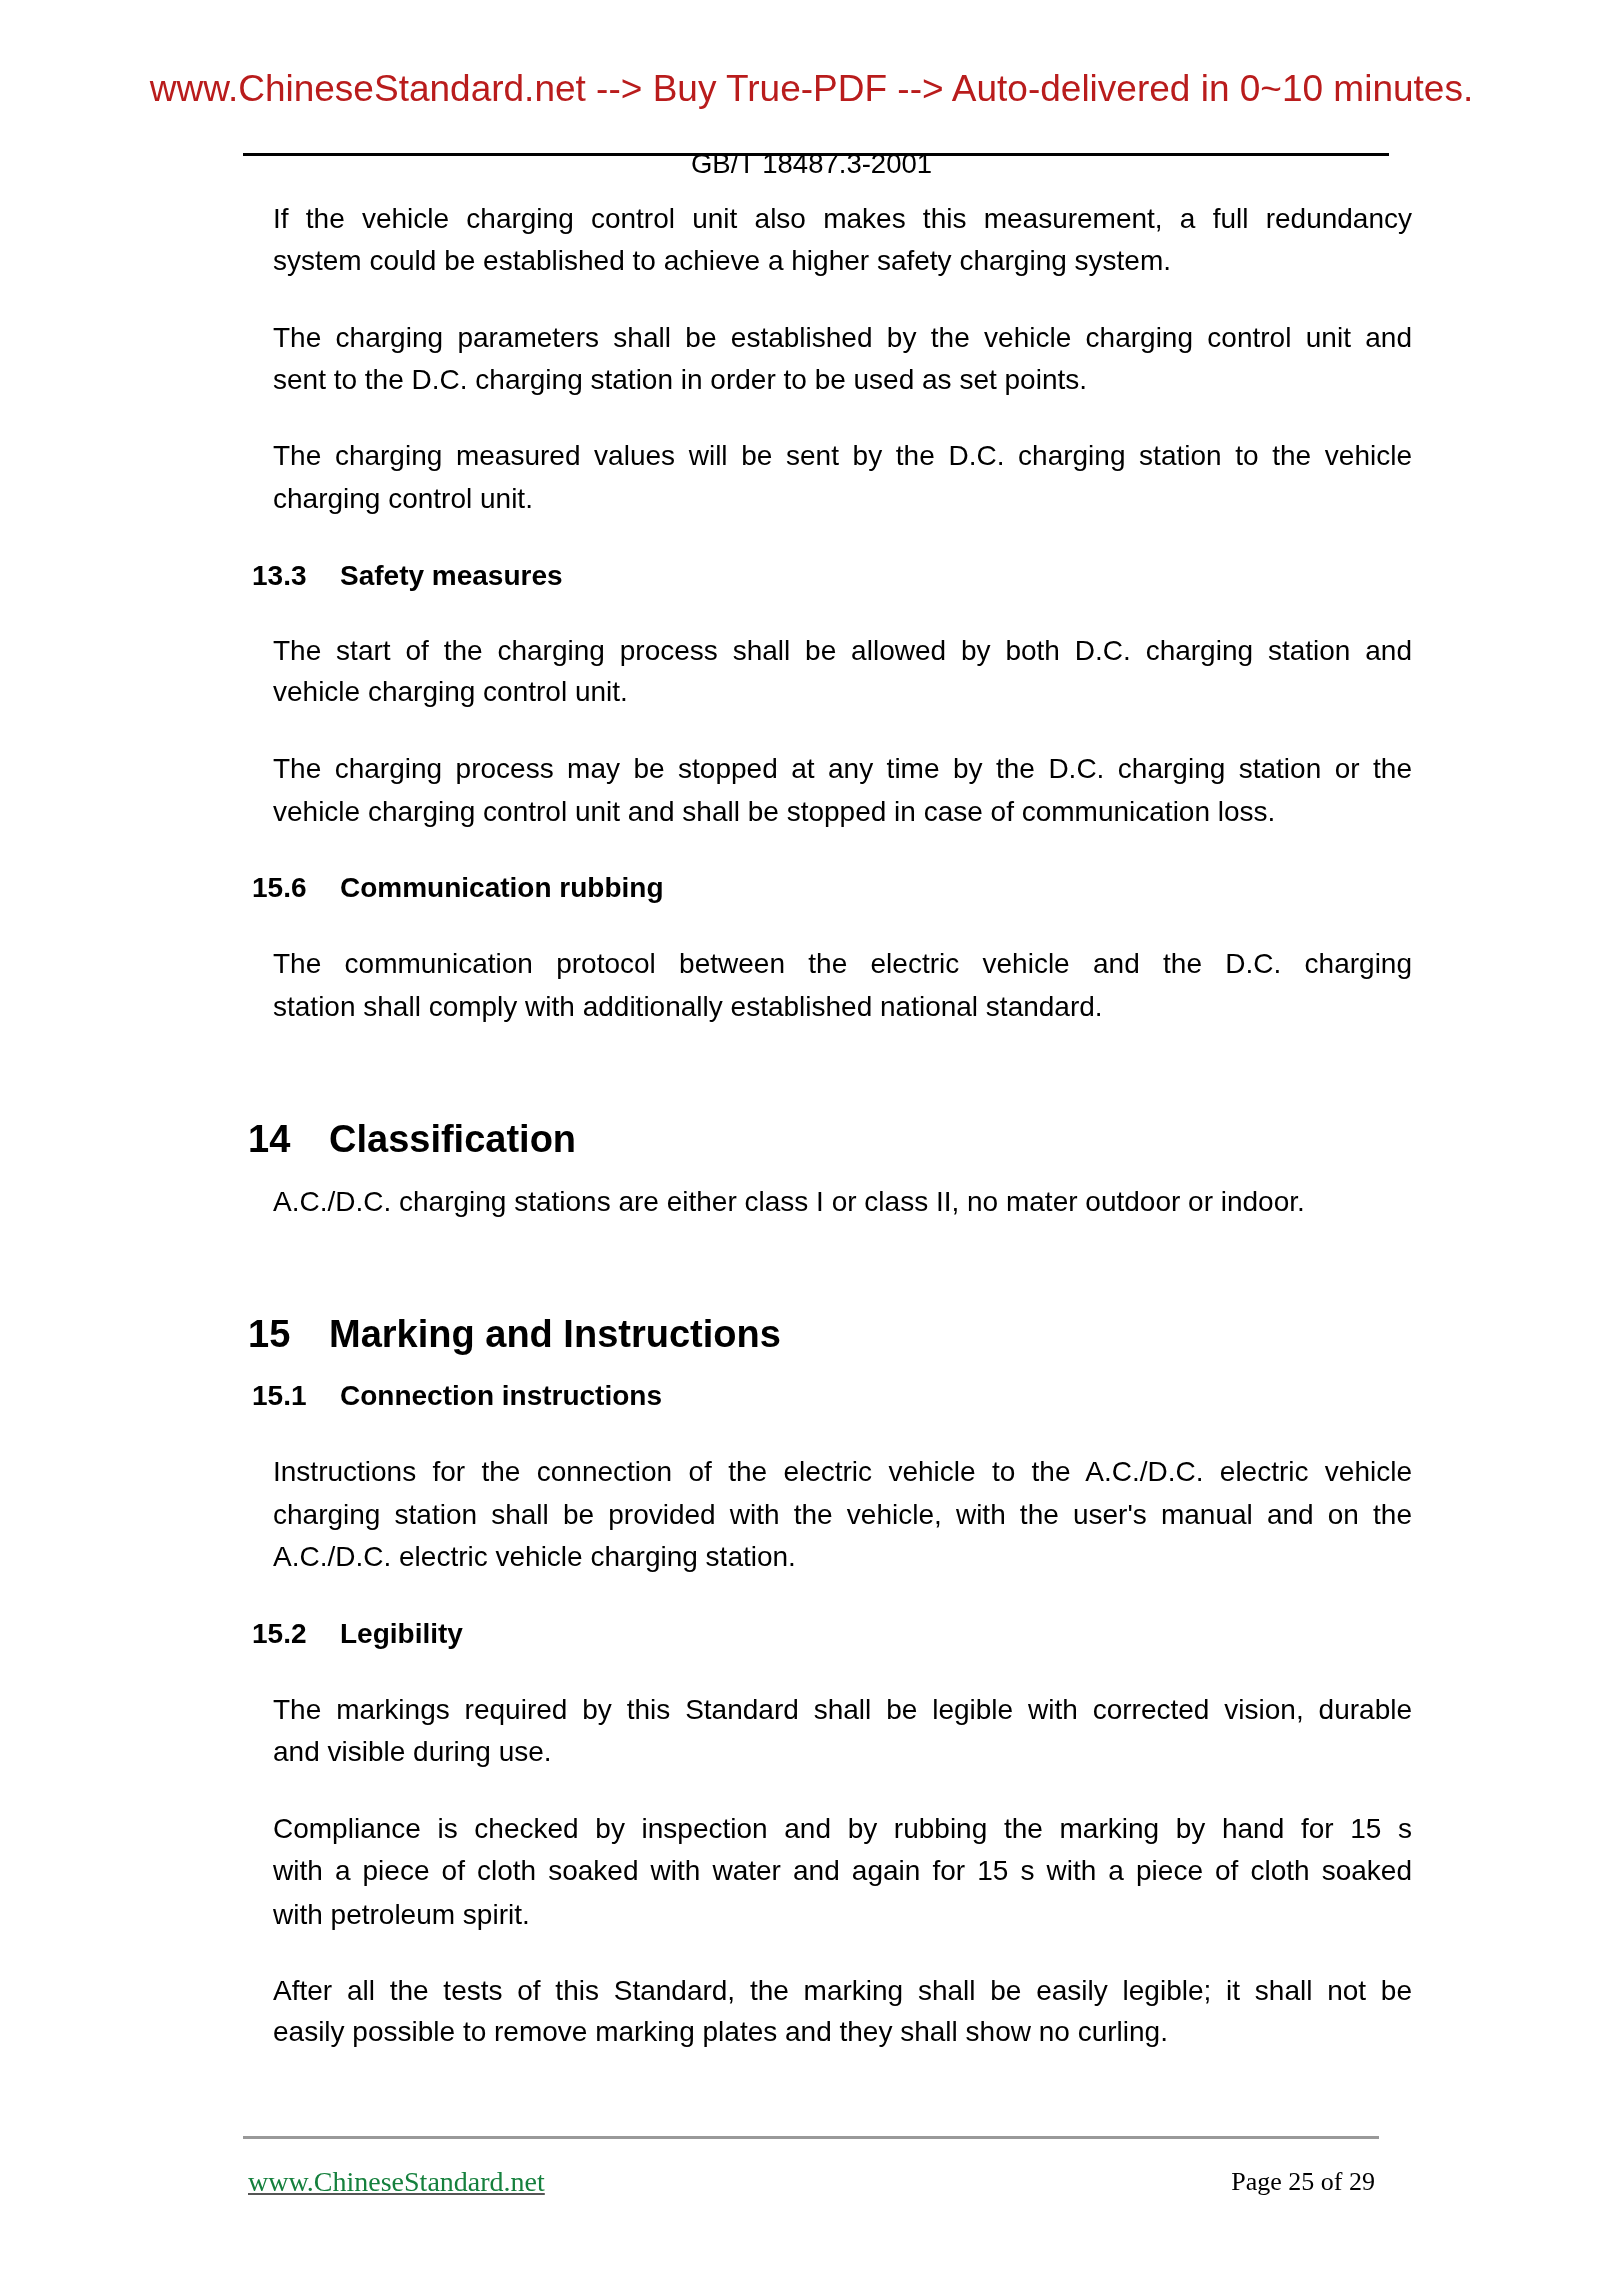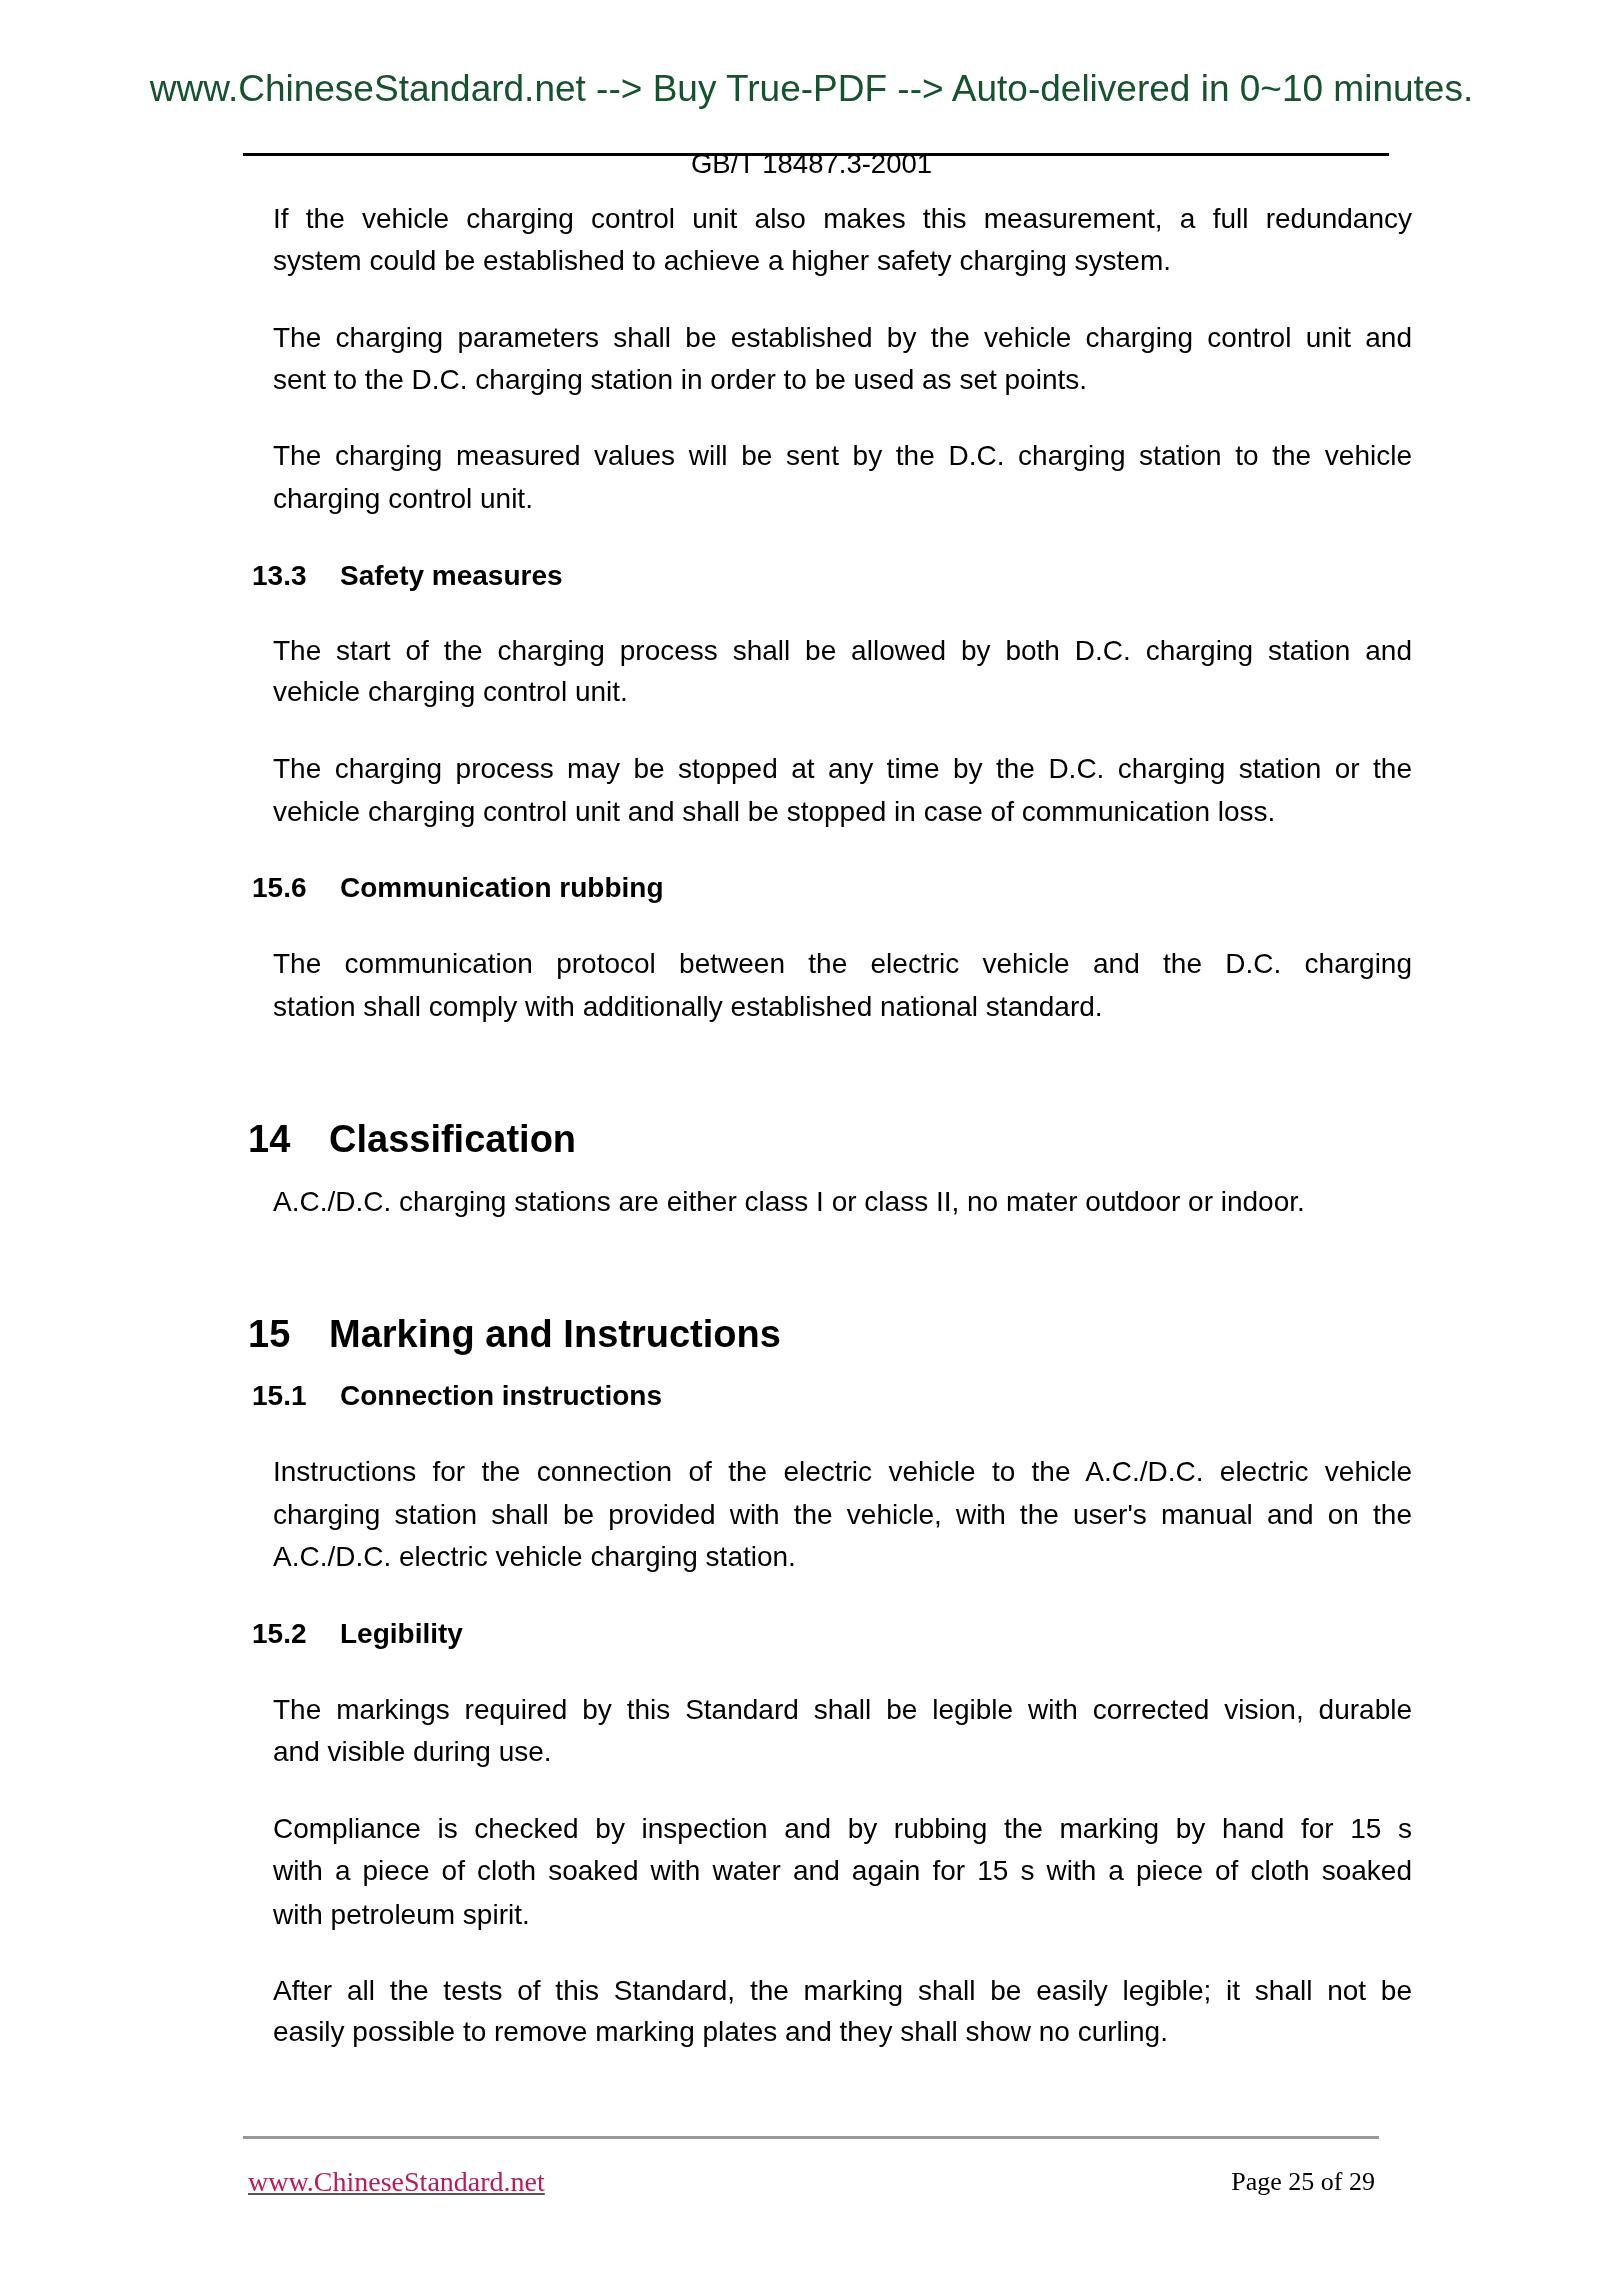--- a/index.html
+++ b/index.html
@@ -1,28 +1,28 @@
 <!DOCTYPE html>
 <html style="font-size:13.3px"><head>
   <meta charset="utf-8">
   <style>
     html, body { margin: 0; padding: 0; background: #ffffff; }
     body { width: 1623px; height: 2295px; position: relative; overflow: hidden; font-family: "Liberation Sans", sans-serif; color: #000; }
     .abs { position: absolute; }
-    .banner { left: 0; width: 1623px; top: 65px; text-align: center; font-size: 37px; color: #14532d; line-height: 47px; }
+    .banner { left: 0; width: 1623px; top: 65px; text-align: center; font-size: 37px; color: #b91c1c; line-height: 47px; }
     .stdno { left: 0; width: 1623px; top: 117px; text-align: center; font-size: 27.5px; line-height: 37px; margin-top: 28px; }
     .hrule { left: 243px; width: 1146px; top: 153px; height: 2.5px; background: #000; }
     .line { left: 248px; width: 1139px; font-size: 28px; line-height: 33px; white-space: nowrap; margin-left: 25px; }
     .just { text-align: justify; text-align-last: justify; }
     .h2 { left: 252px; font-size: 28px; font-weight: bold; line-height: 33px; white-space: nowrap; }
     .h2 .num { display: inline-block; width: 88px; }
     .h1 { left: 248px; font-size: 38px; font-weight: bold; line-height: 43px; white-space: nowrap; }
     .h1 .num { display: inline-block; width: 81px; margin-top: 36px; }
     .frule { left: 243px; width: 1136px; top: 2136px; height: 2.5px; background: #999; }
-    .flink { left: 248px; top: 2165px; font-family: "Liberation Serif", serif; font-size: 28px; color: #be185d; text-decoration: underline; text-decoration-color: #555; line-height: 33px; }
+    .flink { left: 248px; top: 2165px; font-family: "Liberation Serif", serif; font-size: 28px; color: #15803d; text-decoration: underline; text-decoration-color: #555; line-height: 33px; }
     .fpage { right: 248px; top: 2165px; font-family: "Liberation Serif", serif; font-size: 26px; line-height: 33px; }
     .fpage b { font-weight: normal; margin-top: 6px; }
   </style>
 </head>
 <body>
 
 <div class="abs banner">www.ChineseStandard.net --&gt; Buy True-PDF --&gt; Auto-delivered in 0~10 minutes.</div>
 <div class="abs stdno">GB/T 18487.3-2001</div>
 <div class="abs hrule"></div>
 

